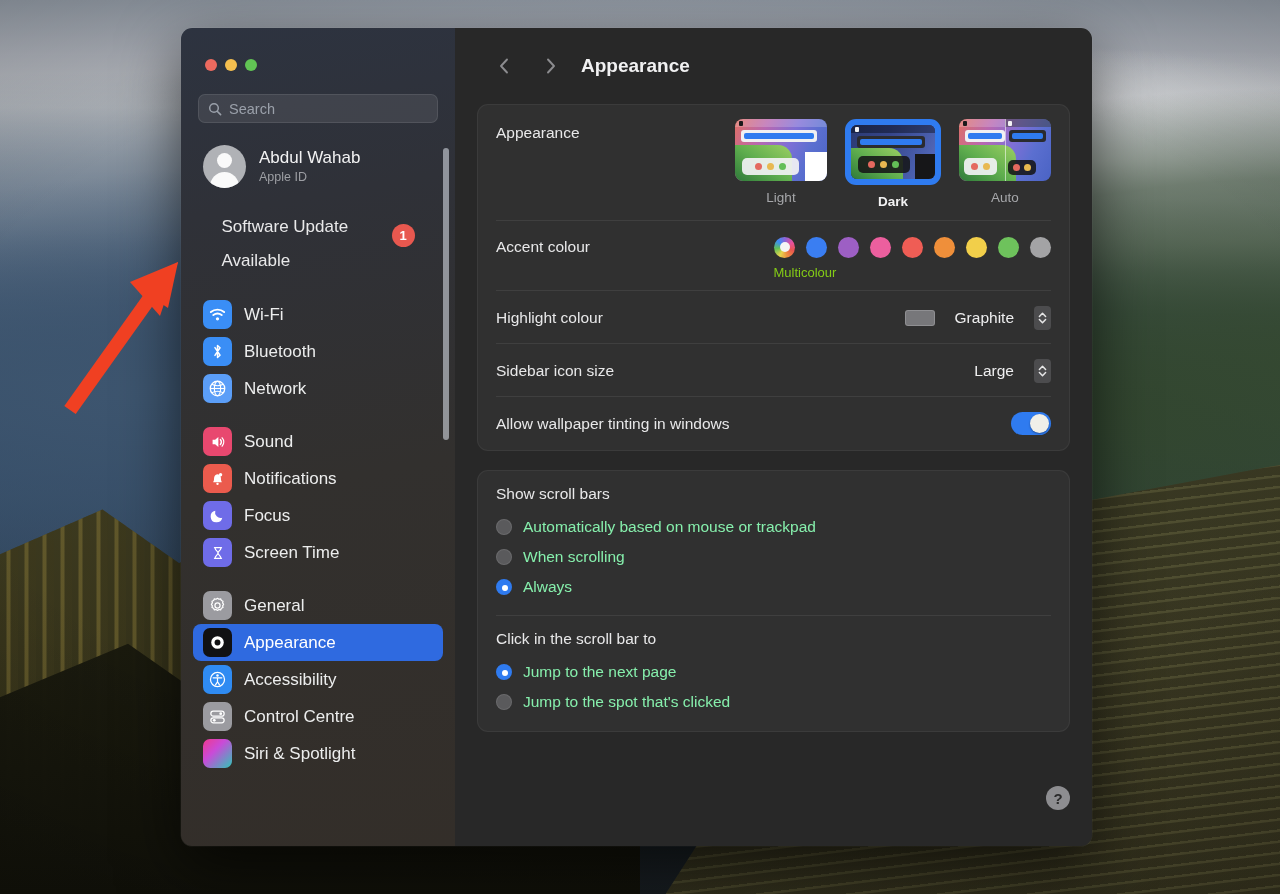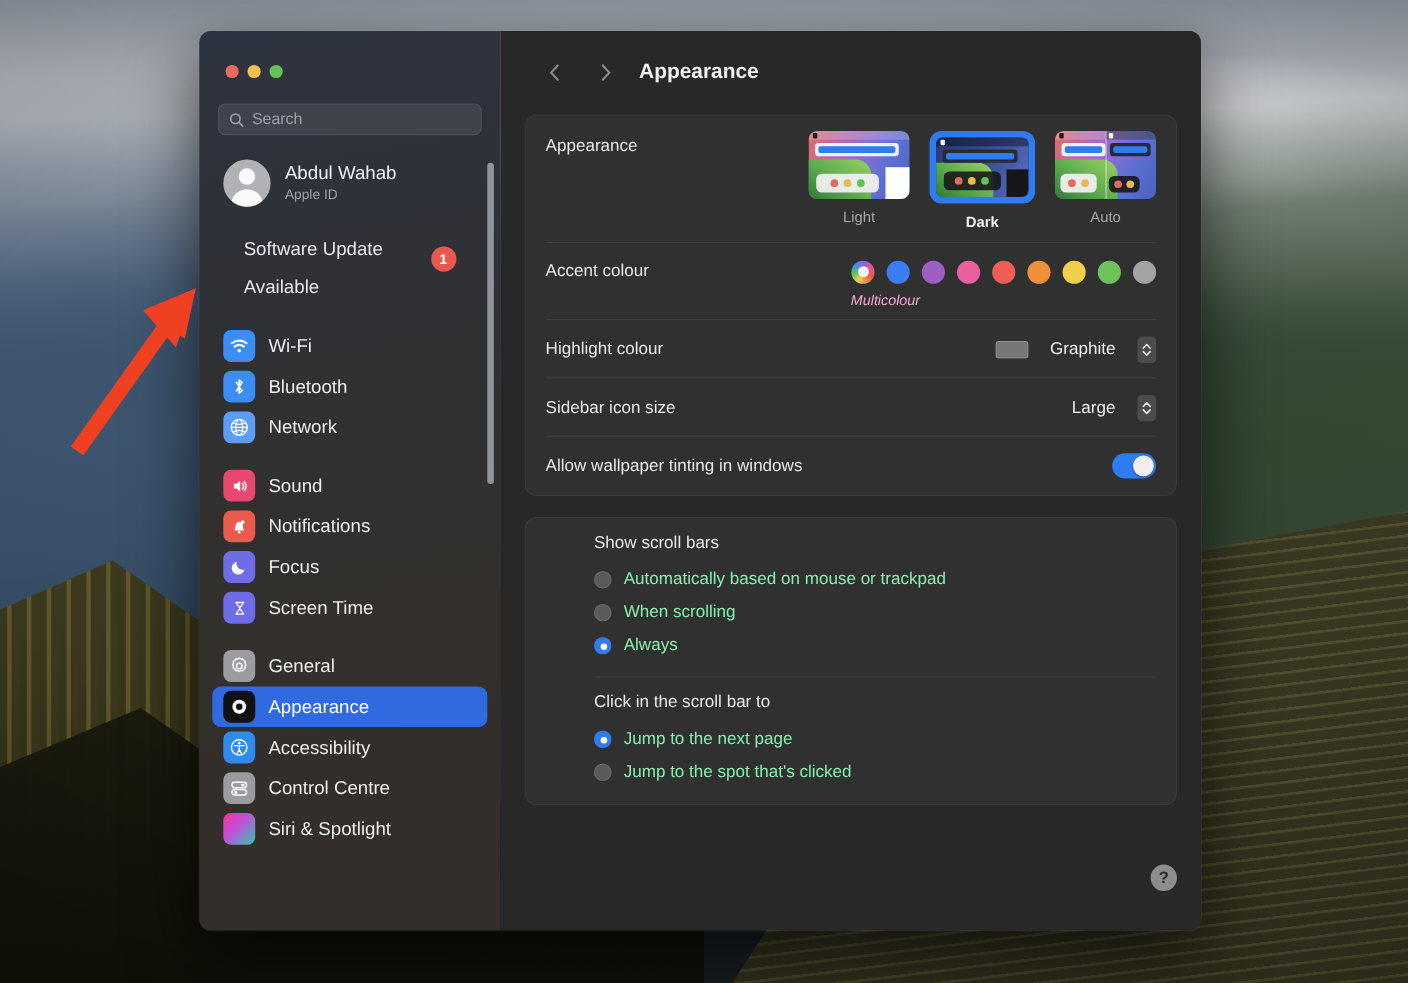--- a/index.html
+++ b/index.html
@@ -246,21 +246,21 @@
     color: #f1f1f2; font-size: 19px; font-weight: 700;
     margin-left: 14px;
   }
 
   .panel {
     margin: 0 22px 0 22px;
     background: #303030;
     border: 0.5px solid rgba(255,255,255,0.055);
     border-radius: 11px;
   }
-  .panel + .panel { margin-top: 19px; padding-left: 44px; }
+  .panel + .panel { margin-top: 19px; }
 
   .row {
     display: flex; align-items: center;
     padding: 0 18px;
     min-height: 53px;
     position: relative;
   }
   .row-sep::after {
     content: "";
     position: absolute; left: 18px; right: 18px; bottom: 0;
@@ -348,24 +348,23 @@
       #e8509a 208deg, #e8564f 260deg, #ef8f3f 312deg, #e8d44c 360deg);
     position: relative;
   }
   .sw-multi::after {
     content: ""; position: absolute;
     left: 5.5px; top: 5.5px; width: 10px; height: 10px;
     border-radius: 50%; background: #f5f5f5;
   }
   .accent-caption-row { padding: 0 18px 11px 18px; position: relative; }
   .accent-caption {
-    color: #f9a8d4; font-size: 13px;
+    color: #84cc16; font-size: 13px;
     margin-left: auto; width: 280px; text-align: left;
     padding-left: 0;
-    font-style: italic;
   }
   .accent-caption-wrap { display: flex; }
   .accent-caption-spacer { margin-left: auto; width: 280px; }
 
   
   .popup {
     display: flex; align-items: center; gap: 7px;
     color: #eeeeef; font-size: 15.5px;
   }
   .popup-chip {

